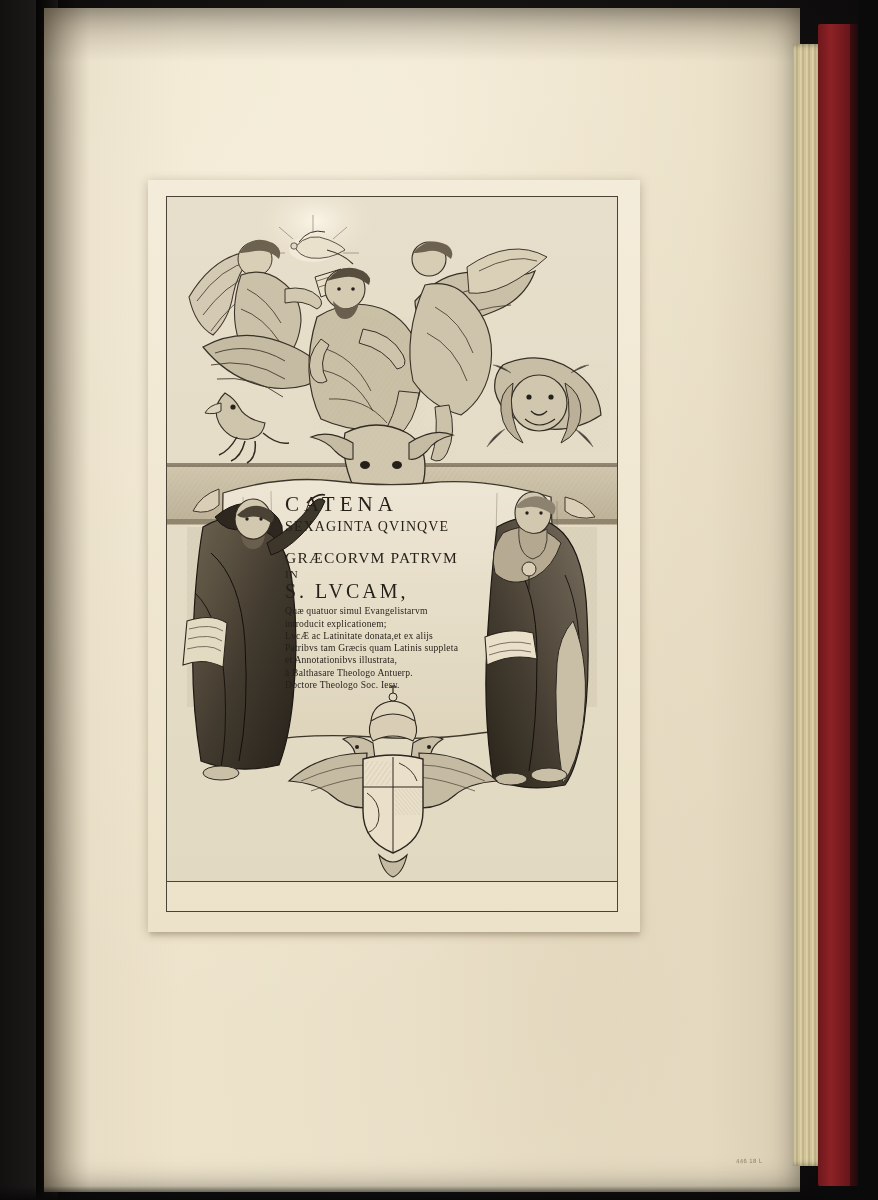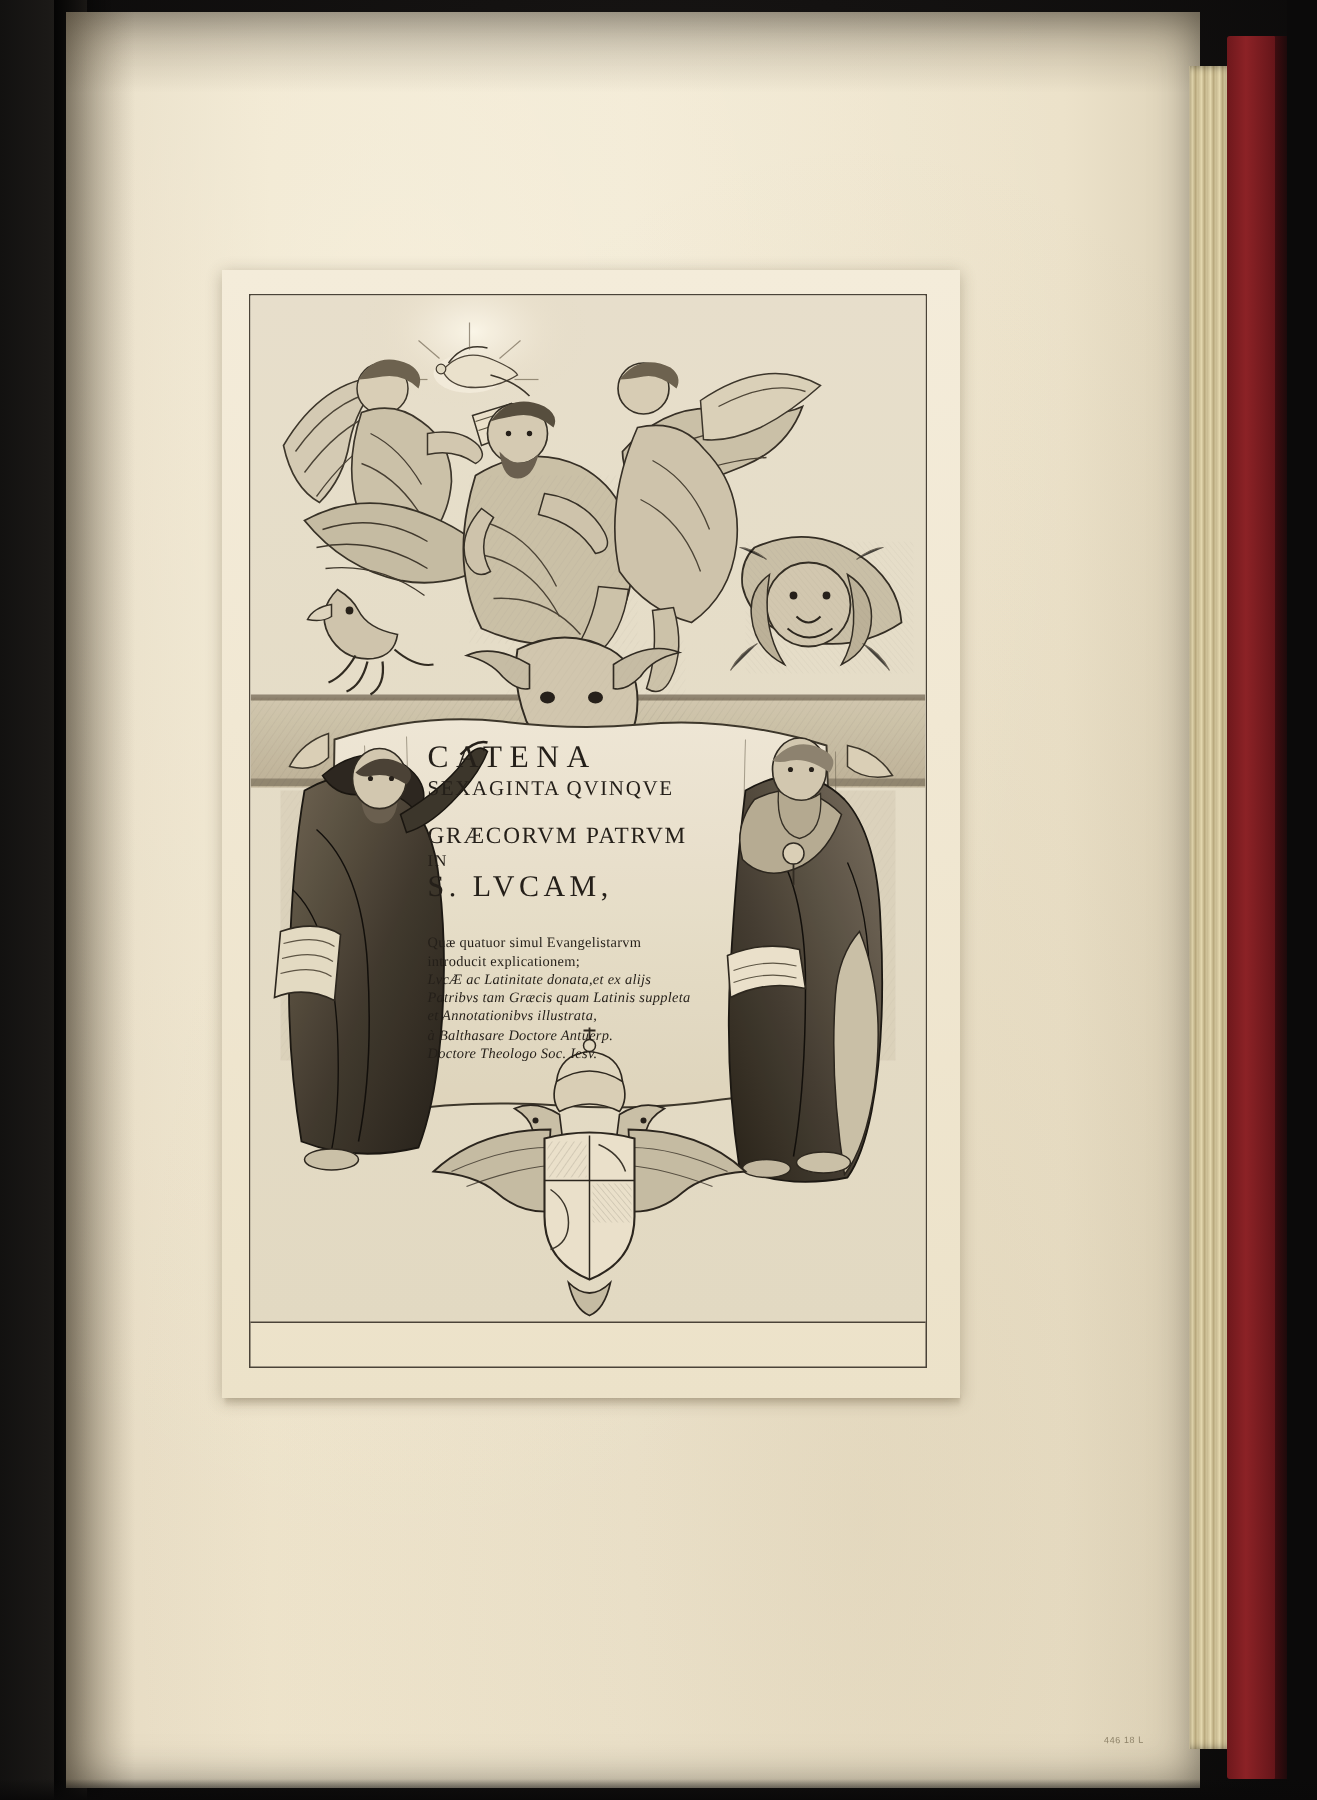--- a/index.html
+++ b/index.html
@@ -177,27 +177,26 @@
     margin-bottom: 1px;
   }
   .t-in {
     font-size: 11px;
     letter-spacing: 1px;
     margin-bottom: 0px;
   }
   .t-slucam {
     font-size: 20px;
     letter-spacing: 3px;
-    margin-bottom: 21px;
+    margin-bottom: 3px;
   }
   .t-line {
     font-size: 9.6px;
     letter-spacing: 0.2px;
     line-height: 1.28;
-    font-style: italic;
   }
   .t-line.roman { font-style: normal; }
 
   
   .pencil-note {
     position: absolute;
     left: 736px; top: 1158px;
     font-family: "Liberation Sans", sans-serif;
     font-size: 6px;
     color: #8d8268;
@@ -515,21 +514,21 @@
         <div class="t-catena">CATENA</div>
         <div class="t-sexaginta">SEXAGINTA QVINQVE</div>
         <div class="t-graecorum">GRÆCORVM PATRVM</div>
         <div class="t-in">IN</div>
         <div class="t-slucam">S. LVCAM,</div>
         <div class="t-line roman">Quæ quatuor simul Evangelistarvm</div>
         <div class="t-line roman">introducit explicationem;</div>
         <div class="t-line">LvcÆ ac Latinitate donata,et ex alijs</div>
         <div class="t-line">Patribvs tam Græcis quam Latinis suppleta</div>
         <div class="t-line">et Annotationibvs illustrata,</div>
-        <div class="t-line">à Balthasare Doctore Antuerp.</div>
+        <div class="t-line">à Balthasare Theologo Antuerp.</div>
         <div class="t-line">Doctore Theologo Soc. Iesv.</div>
       </div>
     </div>
 
     <div class="imprint-rule"></div>
   </div>
 
   <div class="fore-edge"></div>
   <div class="cover"></div>
   <div class="cover-edge"></div>

